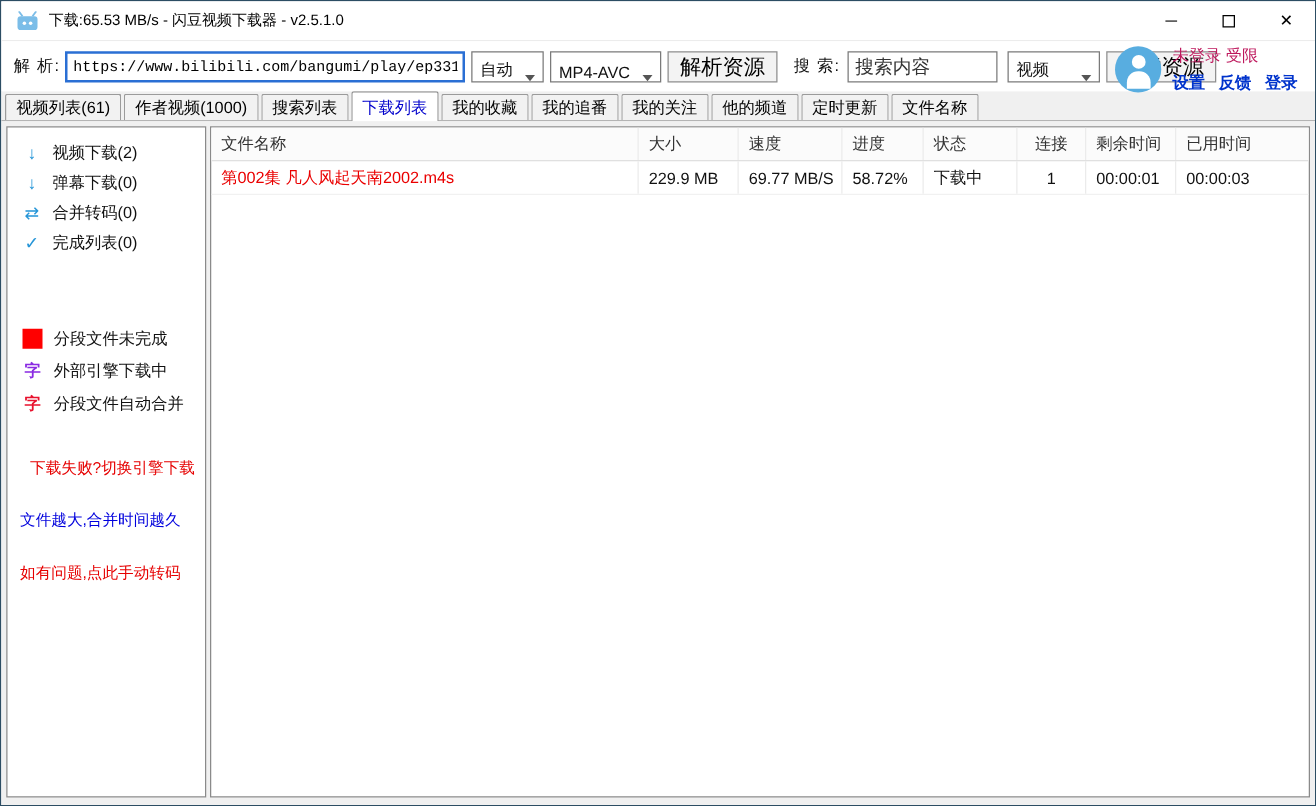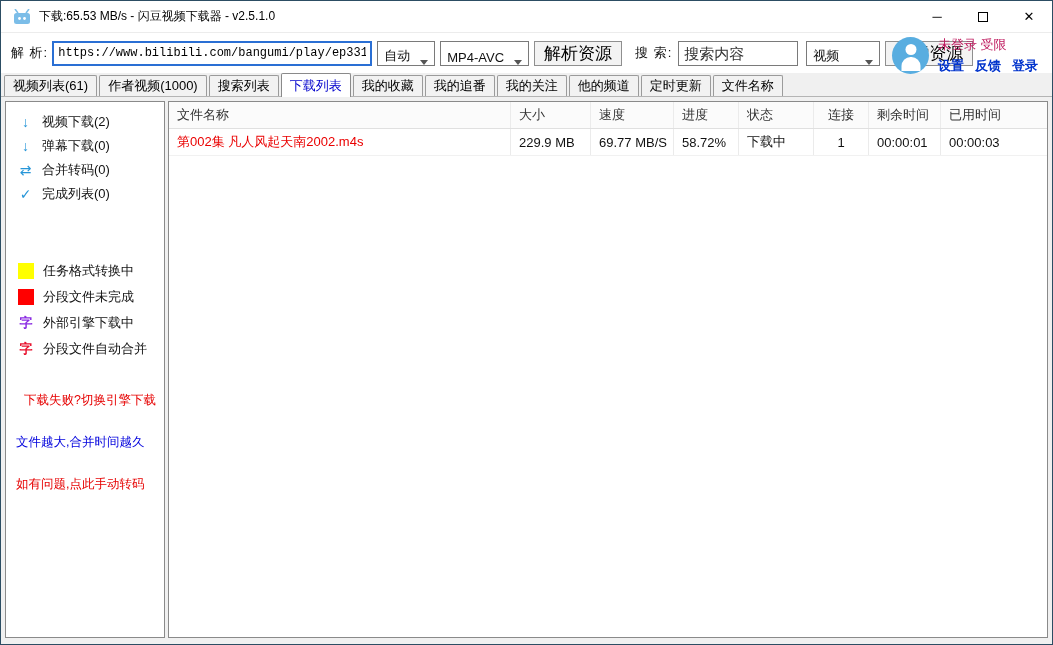--- a/index.html
+++ b/index.html
@@ -159,24 +159,20 @@
         <span class="nav-icon">⇄</span>
         <span class="nav-label">合并转码(0)</span>
       </div>
       <div class="nav-item">
         <span class="nav-icon">✓</span>
         <span class="nav-label">完成列表(0)</span>
       </div>
 
       <div class="legend">
         <div class="legend-item">
-          <span class="swatch" style="background: rgb(255, 255, 0);"></span>
-          <span>任务格式转换中</span>
-        </div>
-        <div class="legend-item">
           <span class="swatch" style="background: rgb(255, 0, 0);"></span>
           <span>分段文件未完成</span>
         </div>
         <div class="legend-item">
           <span class="legend-glyph" style="color: rgb(138, 43, 226);">字</span>
           <span>外部引擎下载中</span>
         </div>
         <div class="legend-item">
           <span class="legend-glyph" style="color: rgb(232, 17, 45);">字</span>
           <span>分段文件自动合并</span>

